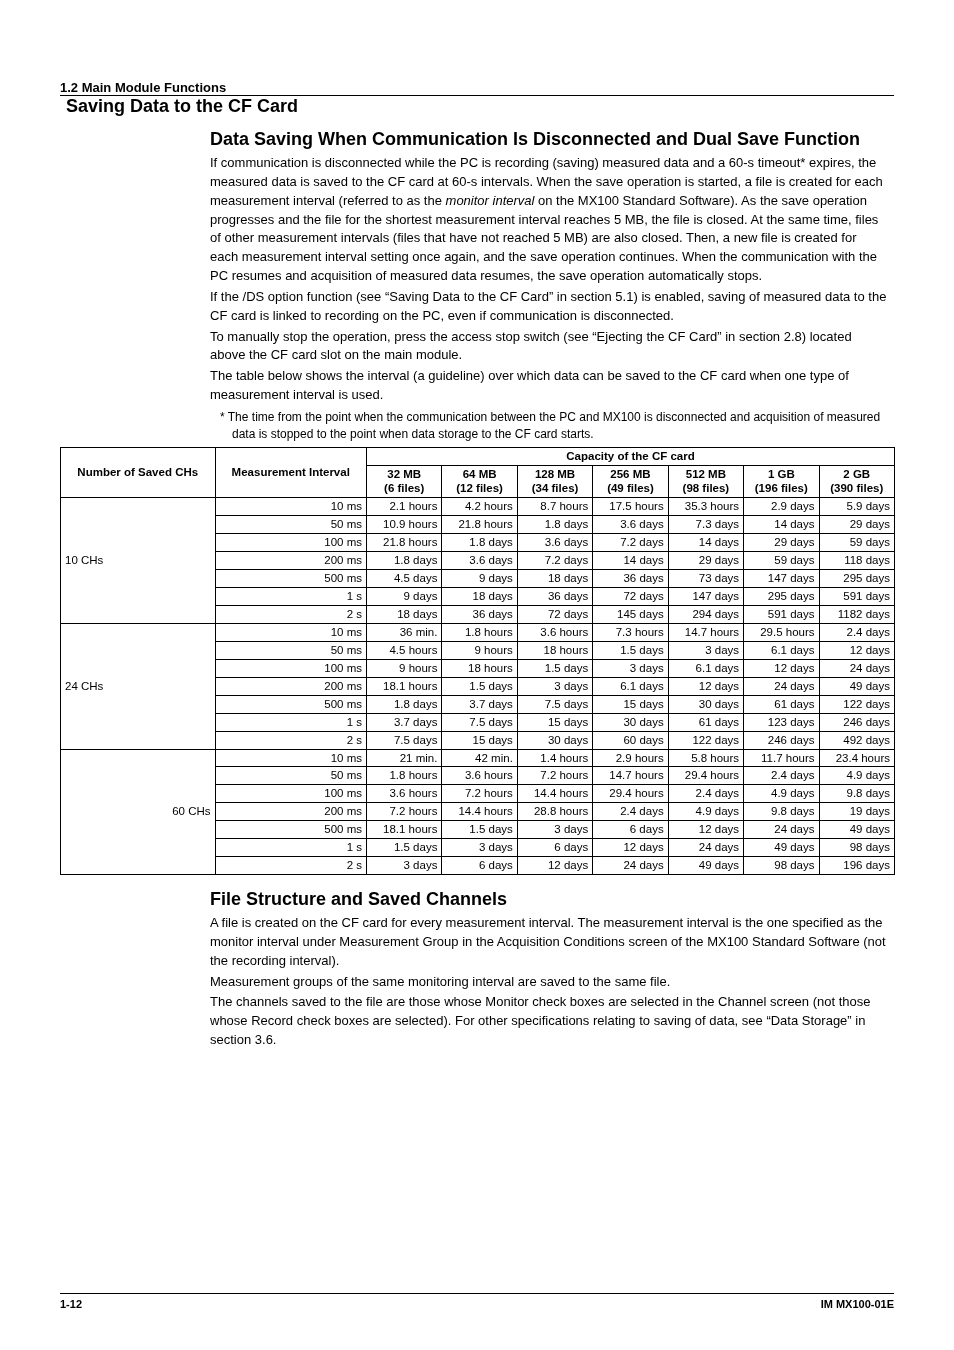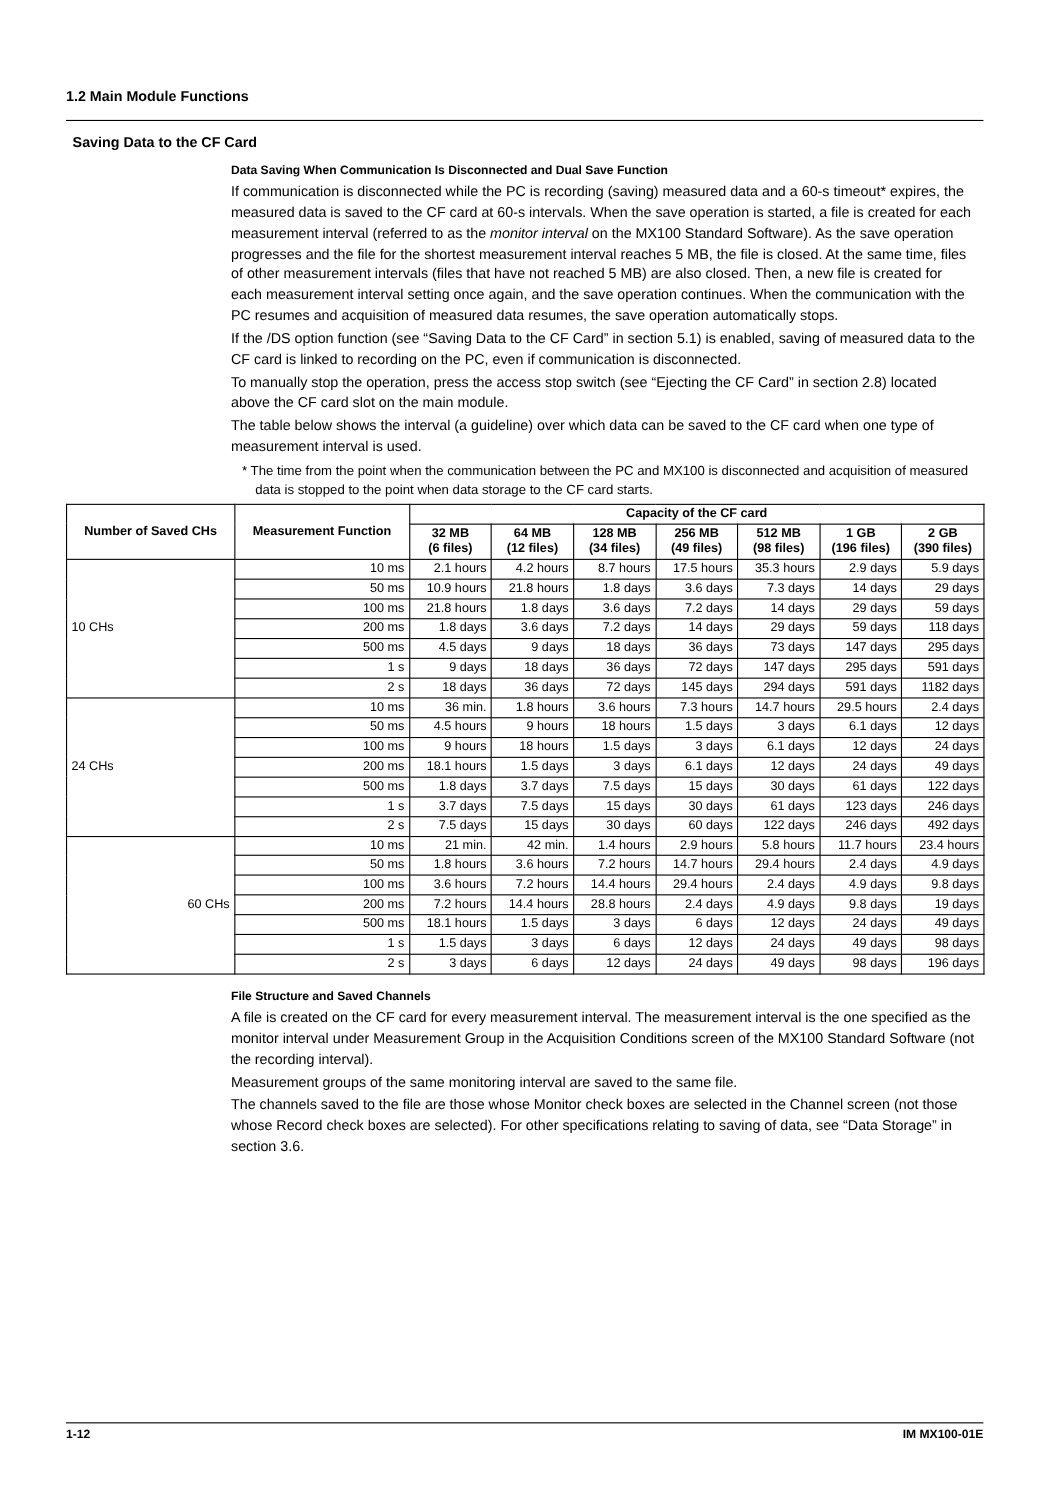--- a/index.html
+++ b/index.html
@@ -16,34 +16,34 @@
     position: relative;
   }
   .page {
     padding: 80px 60px 0 60px;
     box-sizing: border-box;
   }
   .section-header {
     font-weight: bold;
     font-size: 13px;
     border-bottom: 1.5px solid #000;
-    padding-bottom: 14px;
-    margin-bottom: 12px;
+    padding-bottom: 0;
+    margin-bottom: 0;
   }
   h2 {
-    font-size: 13px;
+    font-size: 18px;
     font-weight: bold;
     margin: 0 0 6px 6px;
   }
   .content {
     margin-left: 150px;
     margin-right: 6px;
   }
   h3 {
-    font-size: 11px;
+    font-size: 18px;
     font-weight: bold;
     margin: 12px 0 4px 0;
   }
   p {
     margin: 0 0 2px 0;
     line-height: 1.45;
     font-size: 13px;
   }
   .footnote {
     margin-left: 22px;
@@ -100,21 +100,21 @@
     <p>To manually stop the operation, press the access stop switch (see “Ejecting the CF Card” in section 2.8) located above the CF card slot on the main module.</p>
     <p>The table below shows the interval (a guideline) over which data can be saved to the CF card when one type of measurement interval is used.</p>
     <p class="footnote">* The time from the point when the communication between the PC and MX100 is disconnected and acquisition of measured data is stopped to the point when data storage to the CF card starts.</p>
   </div>
 
   <div class="table-wrap">
     <table>
       <thead>
         <tr>
           <th rowspan="2" style="vertical-align:middle;">Number of Saved CHs</th>
-          <th rowspan="2" style="vertical-align:middle;">Measurement Function</th>
+          <th rowspan="2" style="vertical-align:middle;">Measurement Interval</th>
           <th colspan="7">Capacity of the CF card</th>
         </tr>
         <tr id="col-headers">
             <th>32 MB<br>(6 files)</th>
             <th>64 MB<br>(12 files)</th>
             <th>128 MB<br>(34 files)</th>
             <th>256 MB<br>(49 files)</th>
             <th>512 MB<br>(98 files)</th>
             <th>1 GB<br>(196 files)</th>
             <th>2 GB<br>(390 files)</th>

